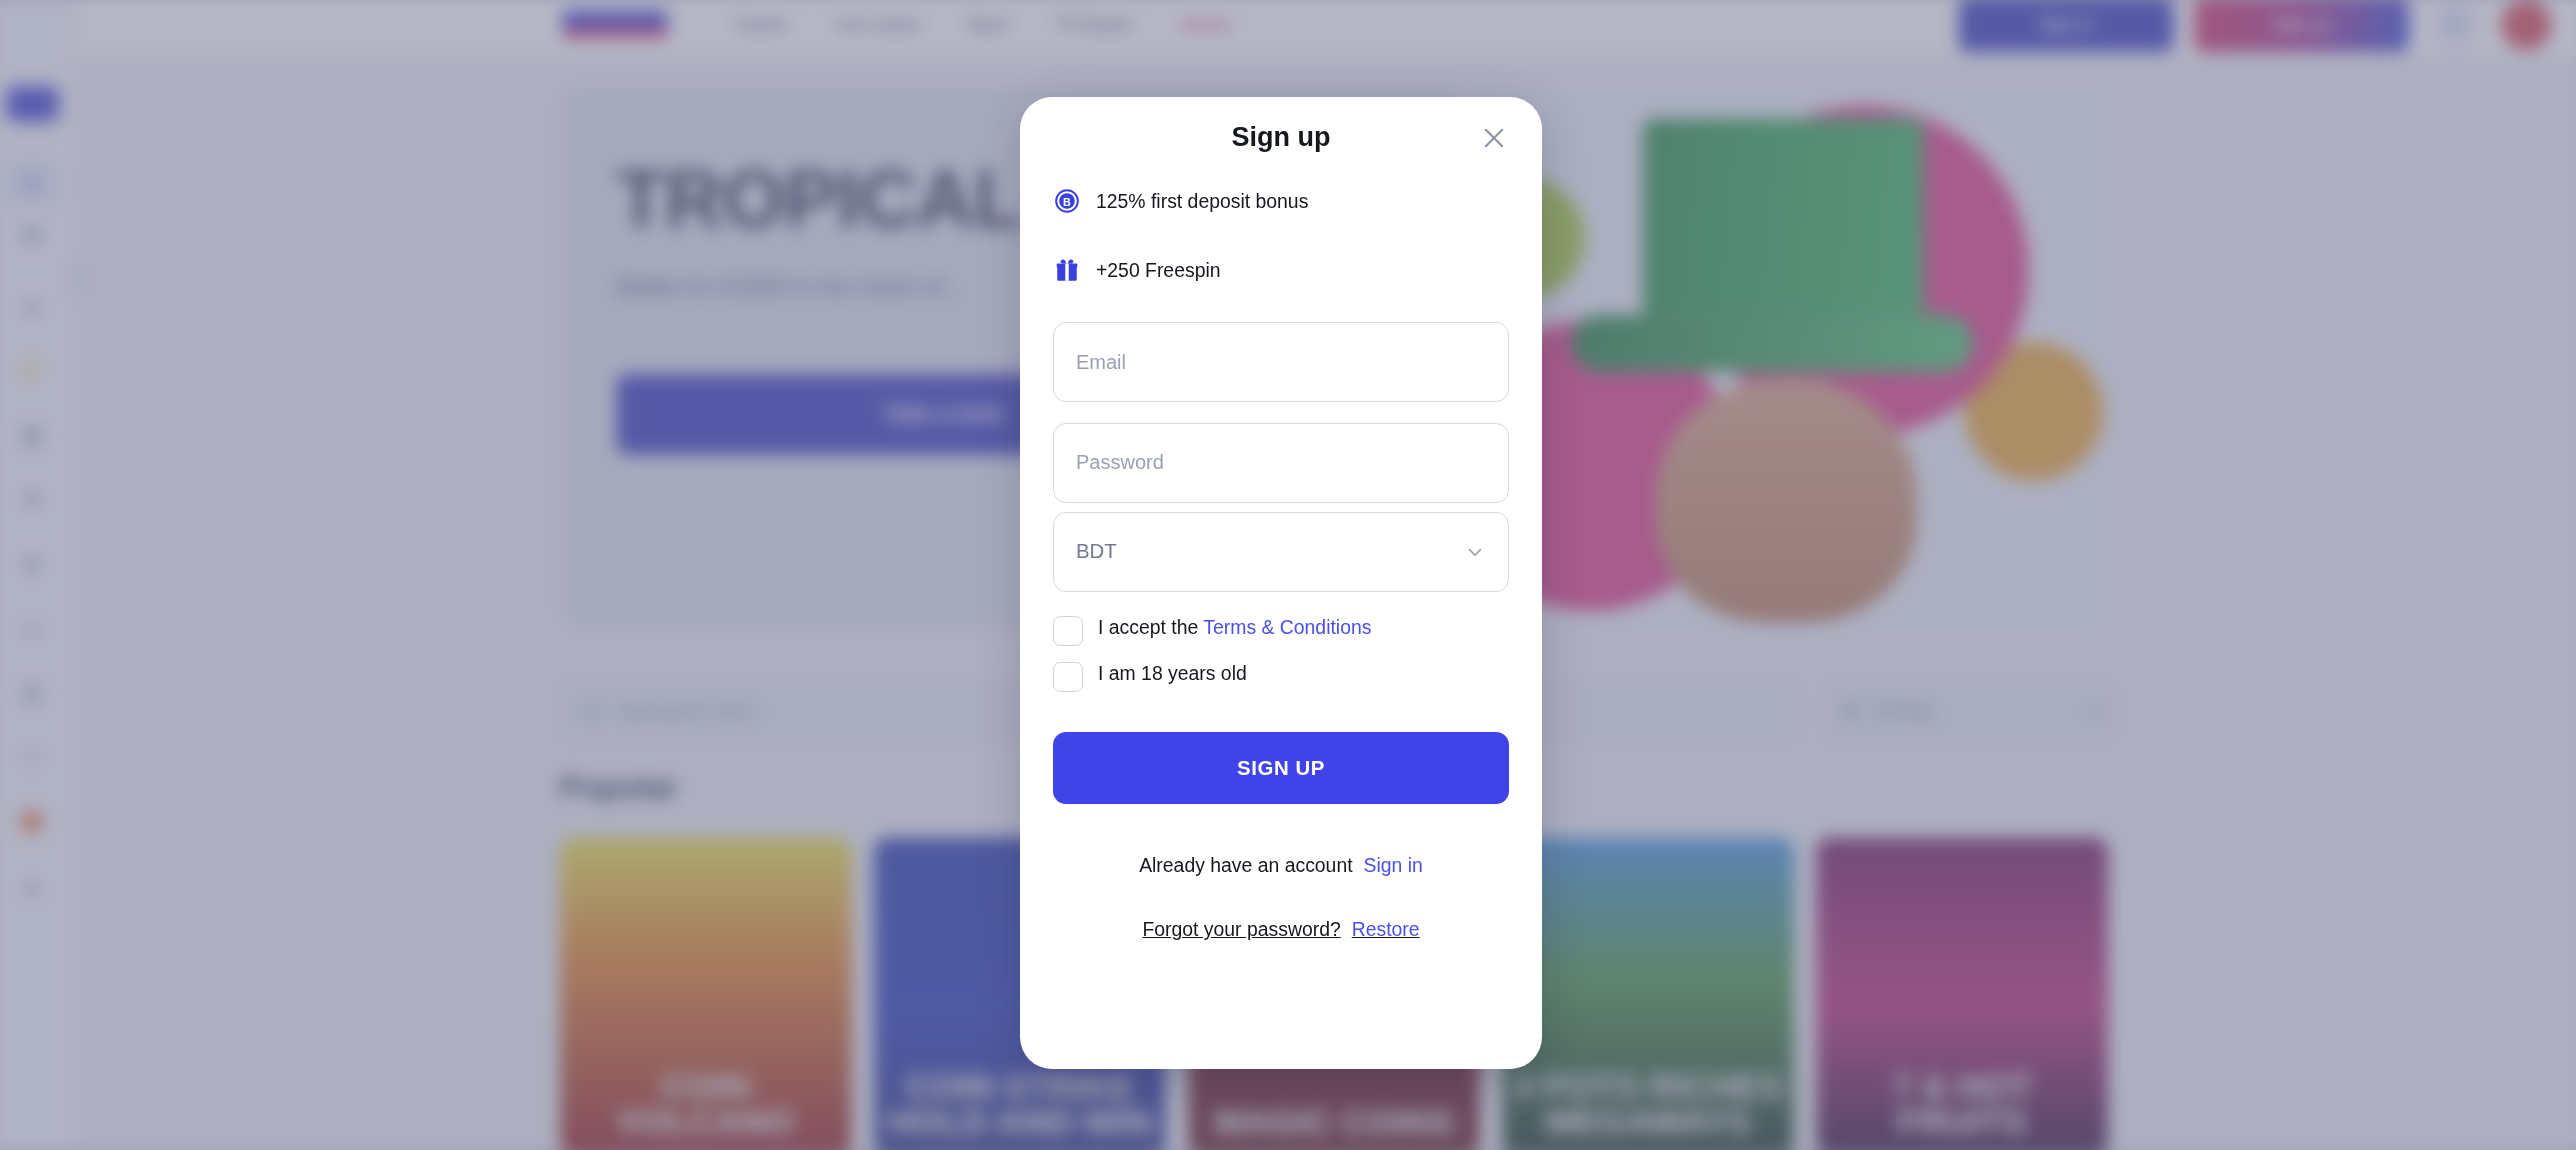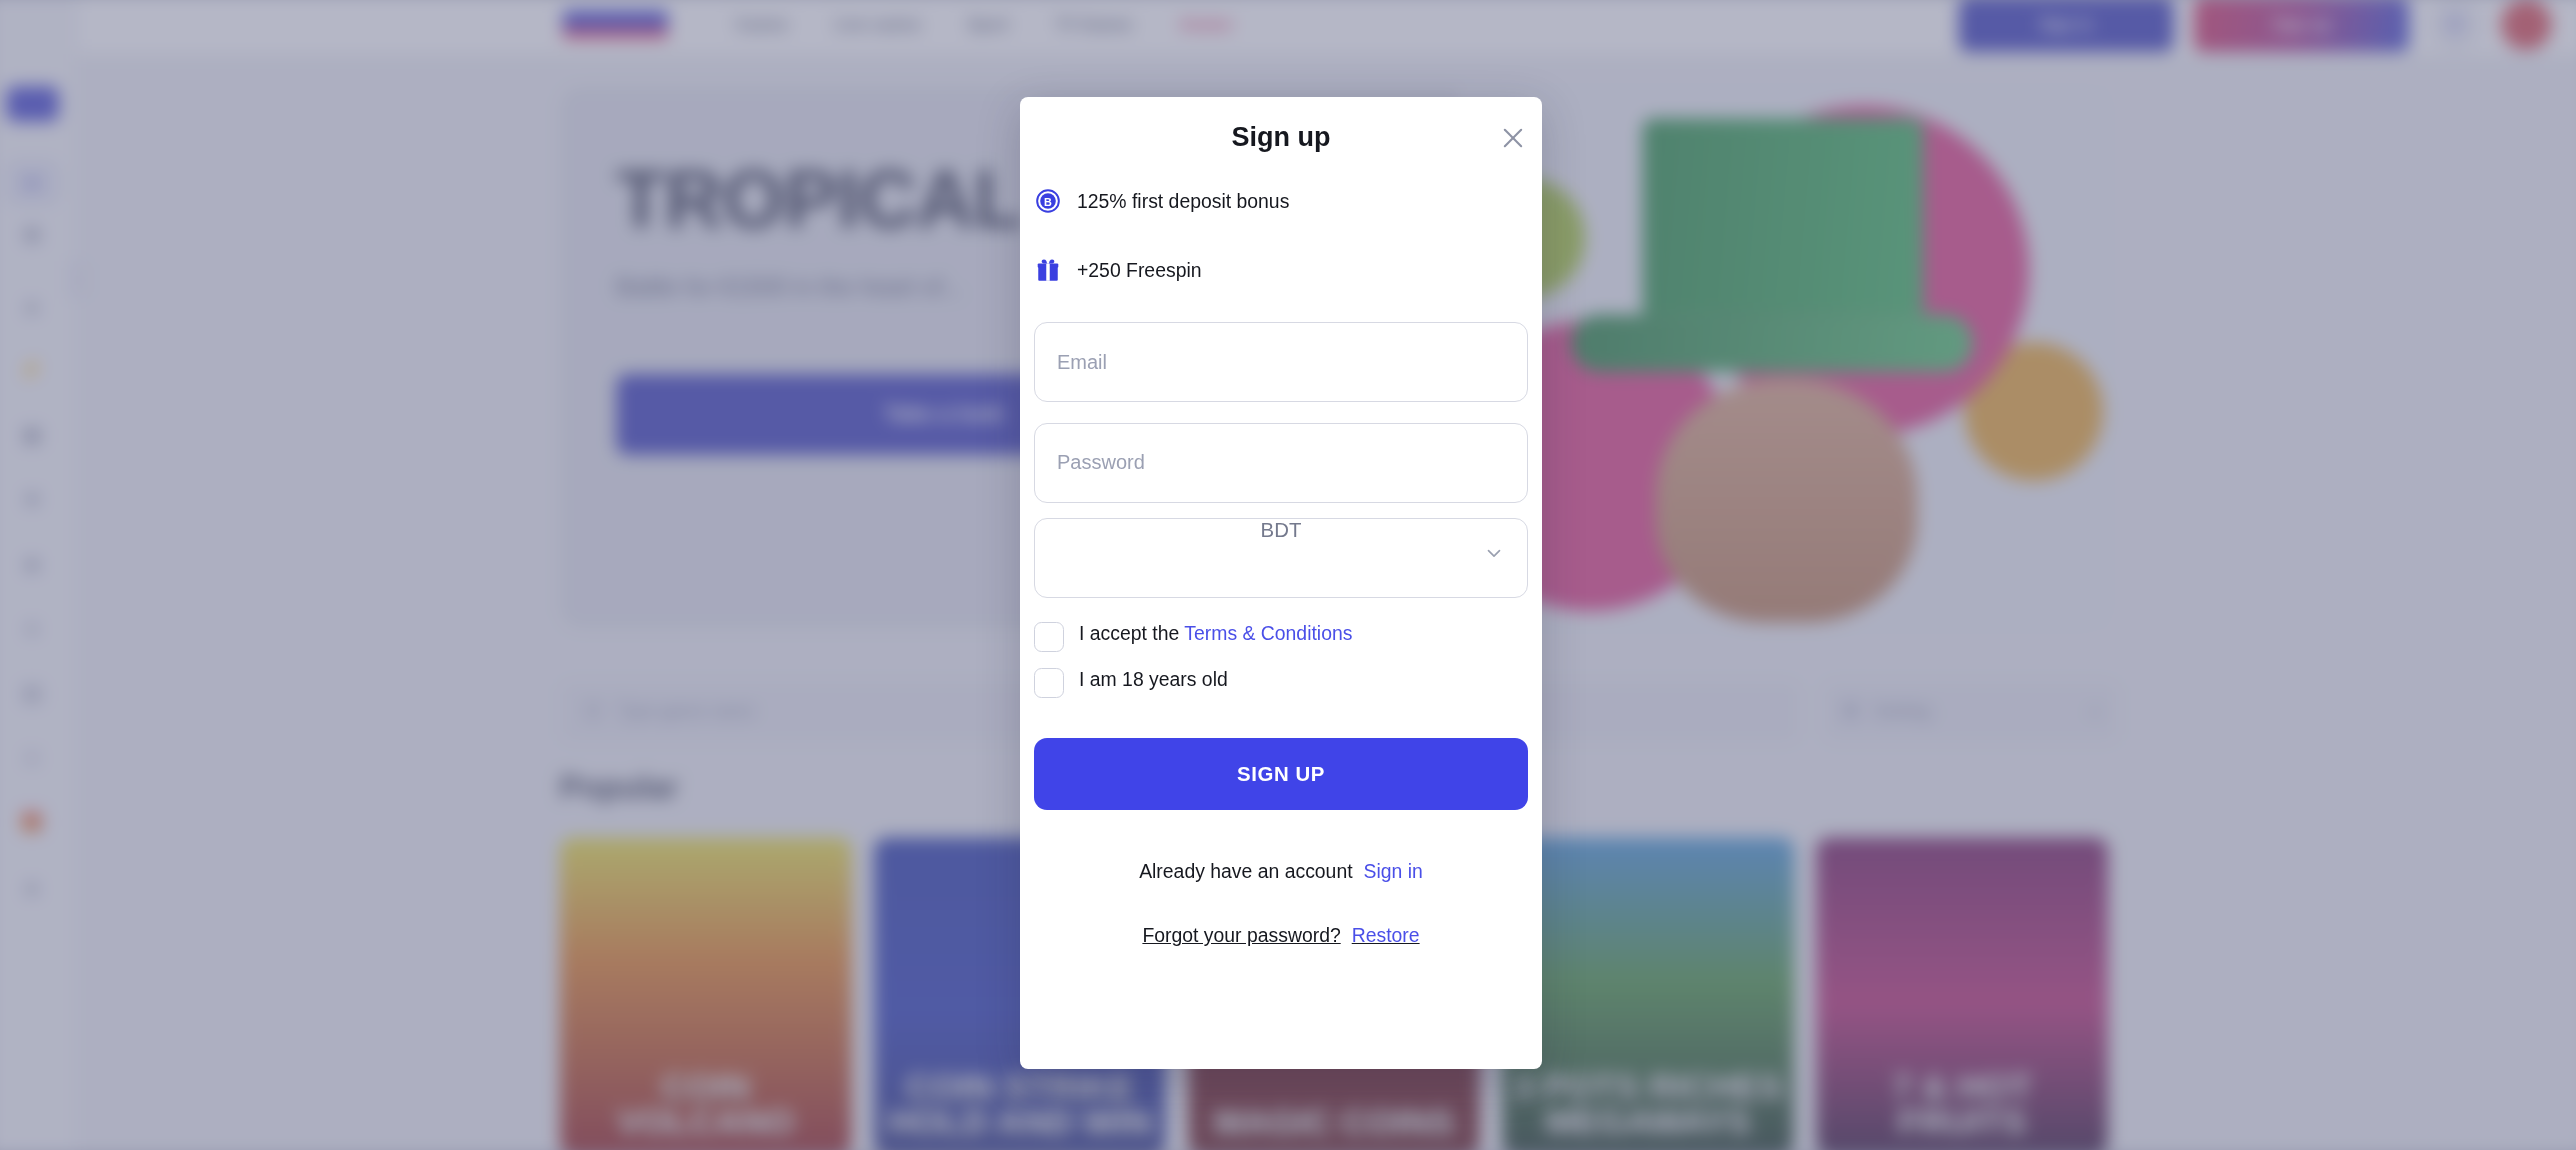--- a/index.html
+++ b/index.html
@@ -184,23 +184,23 @@
     position: absolute; inset: 0;
     background: rgba(120,124,152,0.55);
   }
 
   
   .modal {
     position: absolute;
     left: 1020px; top: 97px;
     width: 522px; height: 972px;
     background: #ffffff;
-    border-radius: 8px;
+    border-radius: 32px;
     box-shadow: 0 11px 44px rgba(30,34,60,0.22);
-    padding: 0 14px;
+    padding: 0 33px;
   }
   .modal-head {
     position: relative; height: 80px;
     display: flex; align-items: center; justify-content: center;
   }
   .modal-title { font-size: 27px; font-weight: 700; color: #16181f; }
   .close-btn {
     position: absolute; right: -3.7px; top: 22px;
     width: 37px; height: 37px;
     display: flex; align-items: center; justify-content: center;
@@ -223,21 +223,21 @@
   .field {
     margin-top: 0;
     height: 80px; border-radius: 13px;
     border: 1.4px solid #d7d9e3;
     display: flex; align-items: center;
     padding: 0 22px;
     background: #fff;
   }
   .field.email { margin-top: 31.5px; }
   .field.password { margin-top: 20.4px; }
-  .field.currency { margin-top: 15px; flex-direction: column; }
+  .field.currency { margin-top: 9px; }
   .field-ph { font-size: 20px; color: #9ba0b3; }
   .field-val { font-size: 20.4px; color: #74798d; }
   .field-chev { margin-left: auto; color: #9aa0b0; display: flex; }
 
   .checks { margin-top: 24px; }
   .check-row {
     display: flex; gap: 15px;
     height: 39px;
   }
   .check-row + .check-row { margin-top: 7.4px; }

